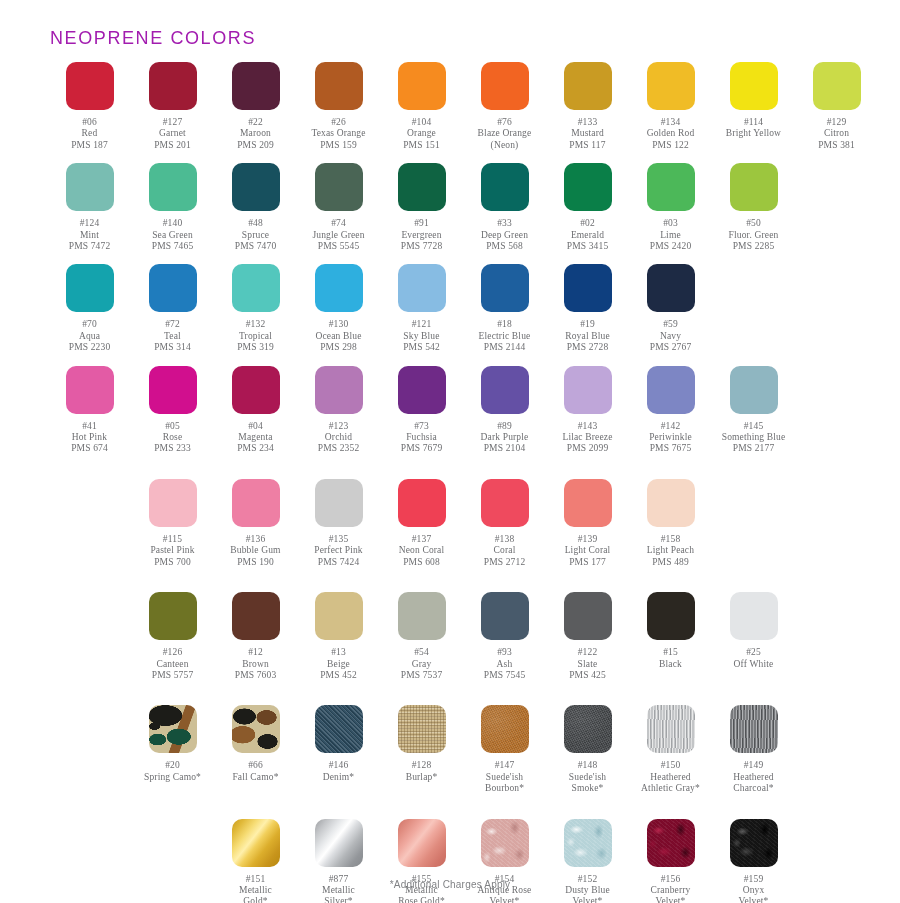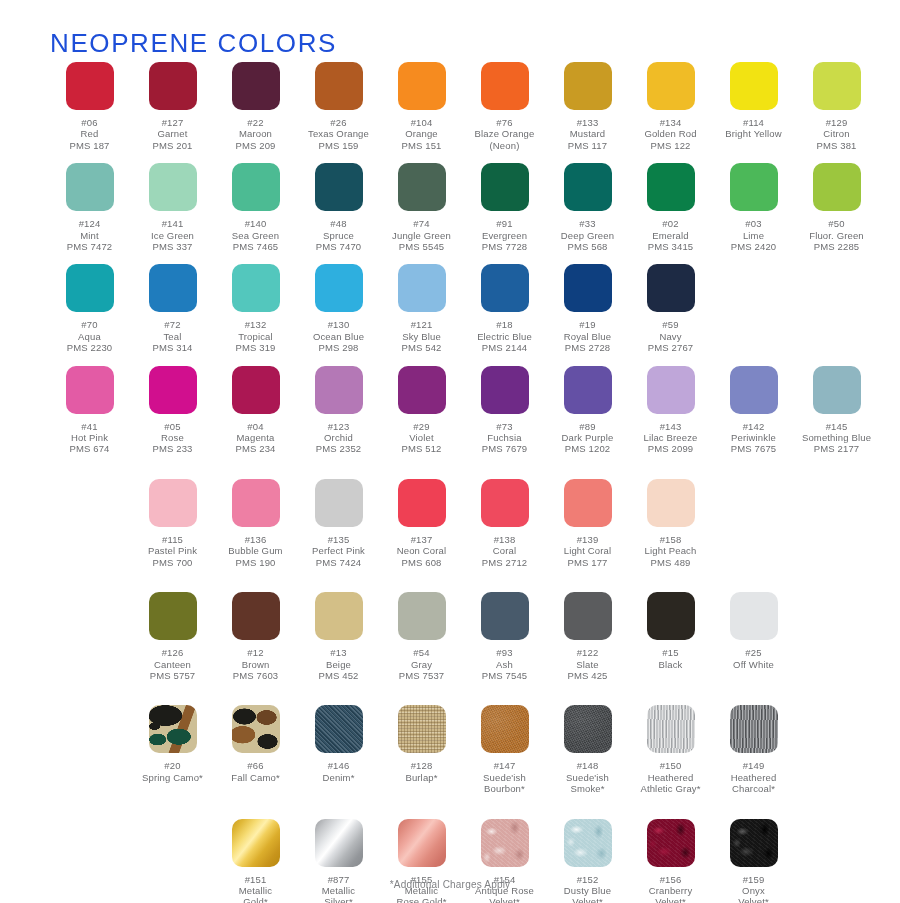--- a/index.html
+++ b/index.html
@@ -12,35 +12,36 @@
     height: 903px;
     font-family: "Liberation Sans", sans-serif;
     color: #6d6e71;
     overflow: hidden;
     position: relative;
   }
   #page-title {
     position: absolute;
     left: 50px;
     top: 28px;
-    font-size: 26px;
+    font-size: 18px;
     letter-spacing: 1.6px;
-    color: #1d4ed8;
+    color: #a21caf;
     font-weight: 400;
   }
   #grid {
     position: absolute;
     left: 0;
     top: 62px;
     width: 900px;
   }
   .swatch-row {
     display: flex;
     width: 830px;
     margin-left: 48px;
+    font-family: Liberation Serif, serif;
   }
   .row-gap-lg { margin-top: 12px; }
   .cell {
     width: 83px;
     display: flex;
     flex-direction: column;
     align-items: center;
     margin-bottom: 12px;
   }
   .cell.empty { visibility: hidden; }
@@ -279,28 +280,20 @@
     <div class="swatch-row">
       <div class="cell">
         <div class="chip" style="background: rgb(121, 189, 178);"></div>
         <div class="labels">
           <span class="ln">#124</span>
           <span class="ln">Mint</span>
           <span class="ln">PMS 7472</span>
         </div>
       </div>
       <div class="cell">
-        <div class="chip" style="background: rgb(157, 215, 185);"></div>
-        <div class="labels">
-          <span class="ln">#141</span>
-          <span class="ln">Ice Green</span>
-          <span class="ln">PMS 337</span>
-        </div>
-      </div>
-      <div class="cell">
         <div class="chip" style="background: rgb(76, 187, 147);"></div>
         <div class="labels">
           <span class="ln">#140</span>
           <span class="ln">Sea Green</span>
           <span class="ln">PMS 7465</span>
         </div>
       </div>
       <div class="cell">
         <div class="chip" style="background: rgb(23, 80, 94);"></div>
         <div class="labels">
@@ -451,41 +444,33 @@
       </div>
       <div class="cell">
         <div class="chip" style="background: rgb(180, 120, 182);"></div>
         <div class="labels">
           <span class="ln">#123</span>
           <span class="ln">Orchid</span>
           <span class="ln">PMS 2352</span>
         </div>
       </div>
       <div class="cell">
-        <div class="chip" style="background: rgb(133, 39, 126);"></div>
-        <div class="labels">
-          <span class="ln">#29</span>
-          <span class="ln">Violet</span>
-          <span class="ln">PMS 512</span>
-        </div>
-      </div>
-      <div class="cell">
         <div class="chip" style="background: rgb(111, 42, 135);"></div>
         <div class="labels">
           <span class="ln">#73</span>
           <span class="ln">Fuchsia</span>
           <span class="ln">PMS 7679</span>
         </div>
       </div>
       <div class="cell">
         <div class="chip" style="background: rgb(100, 80, 165);"></div>
         <div class="labels">
           <span class="ln">#89</span>
           <span class="ln">Dark Purple</span>
-          <span class="ln">PMS 1202</span>
+          <span class="ln">PMS 2104</span>
         </div>
       </div>
       <div class="cell">
         <div class="chip" style="background: rgb(191, 166, 217);"></div>
         <div class="labels">
           <span class="ln">#143</span>
           <span class="ln">Lilac Breeze</span>
           <span class="ln">PMS 2099</span>
         </div>
       </div>

